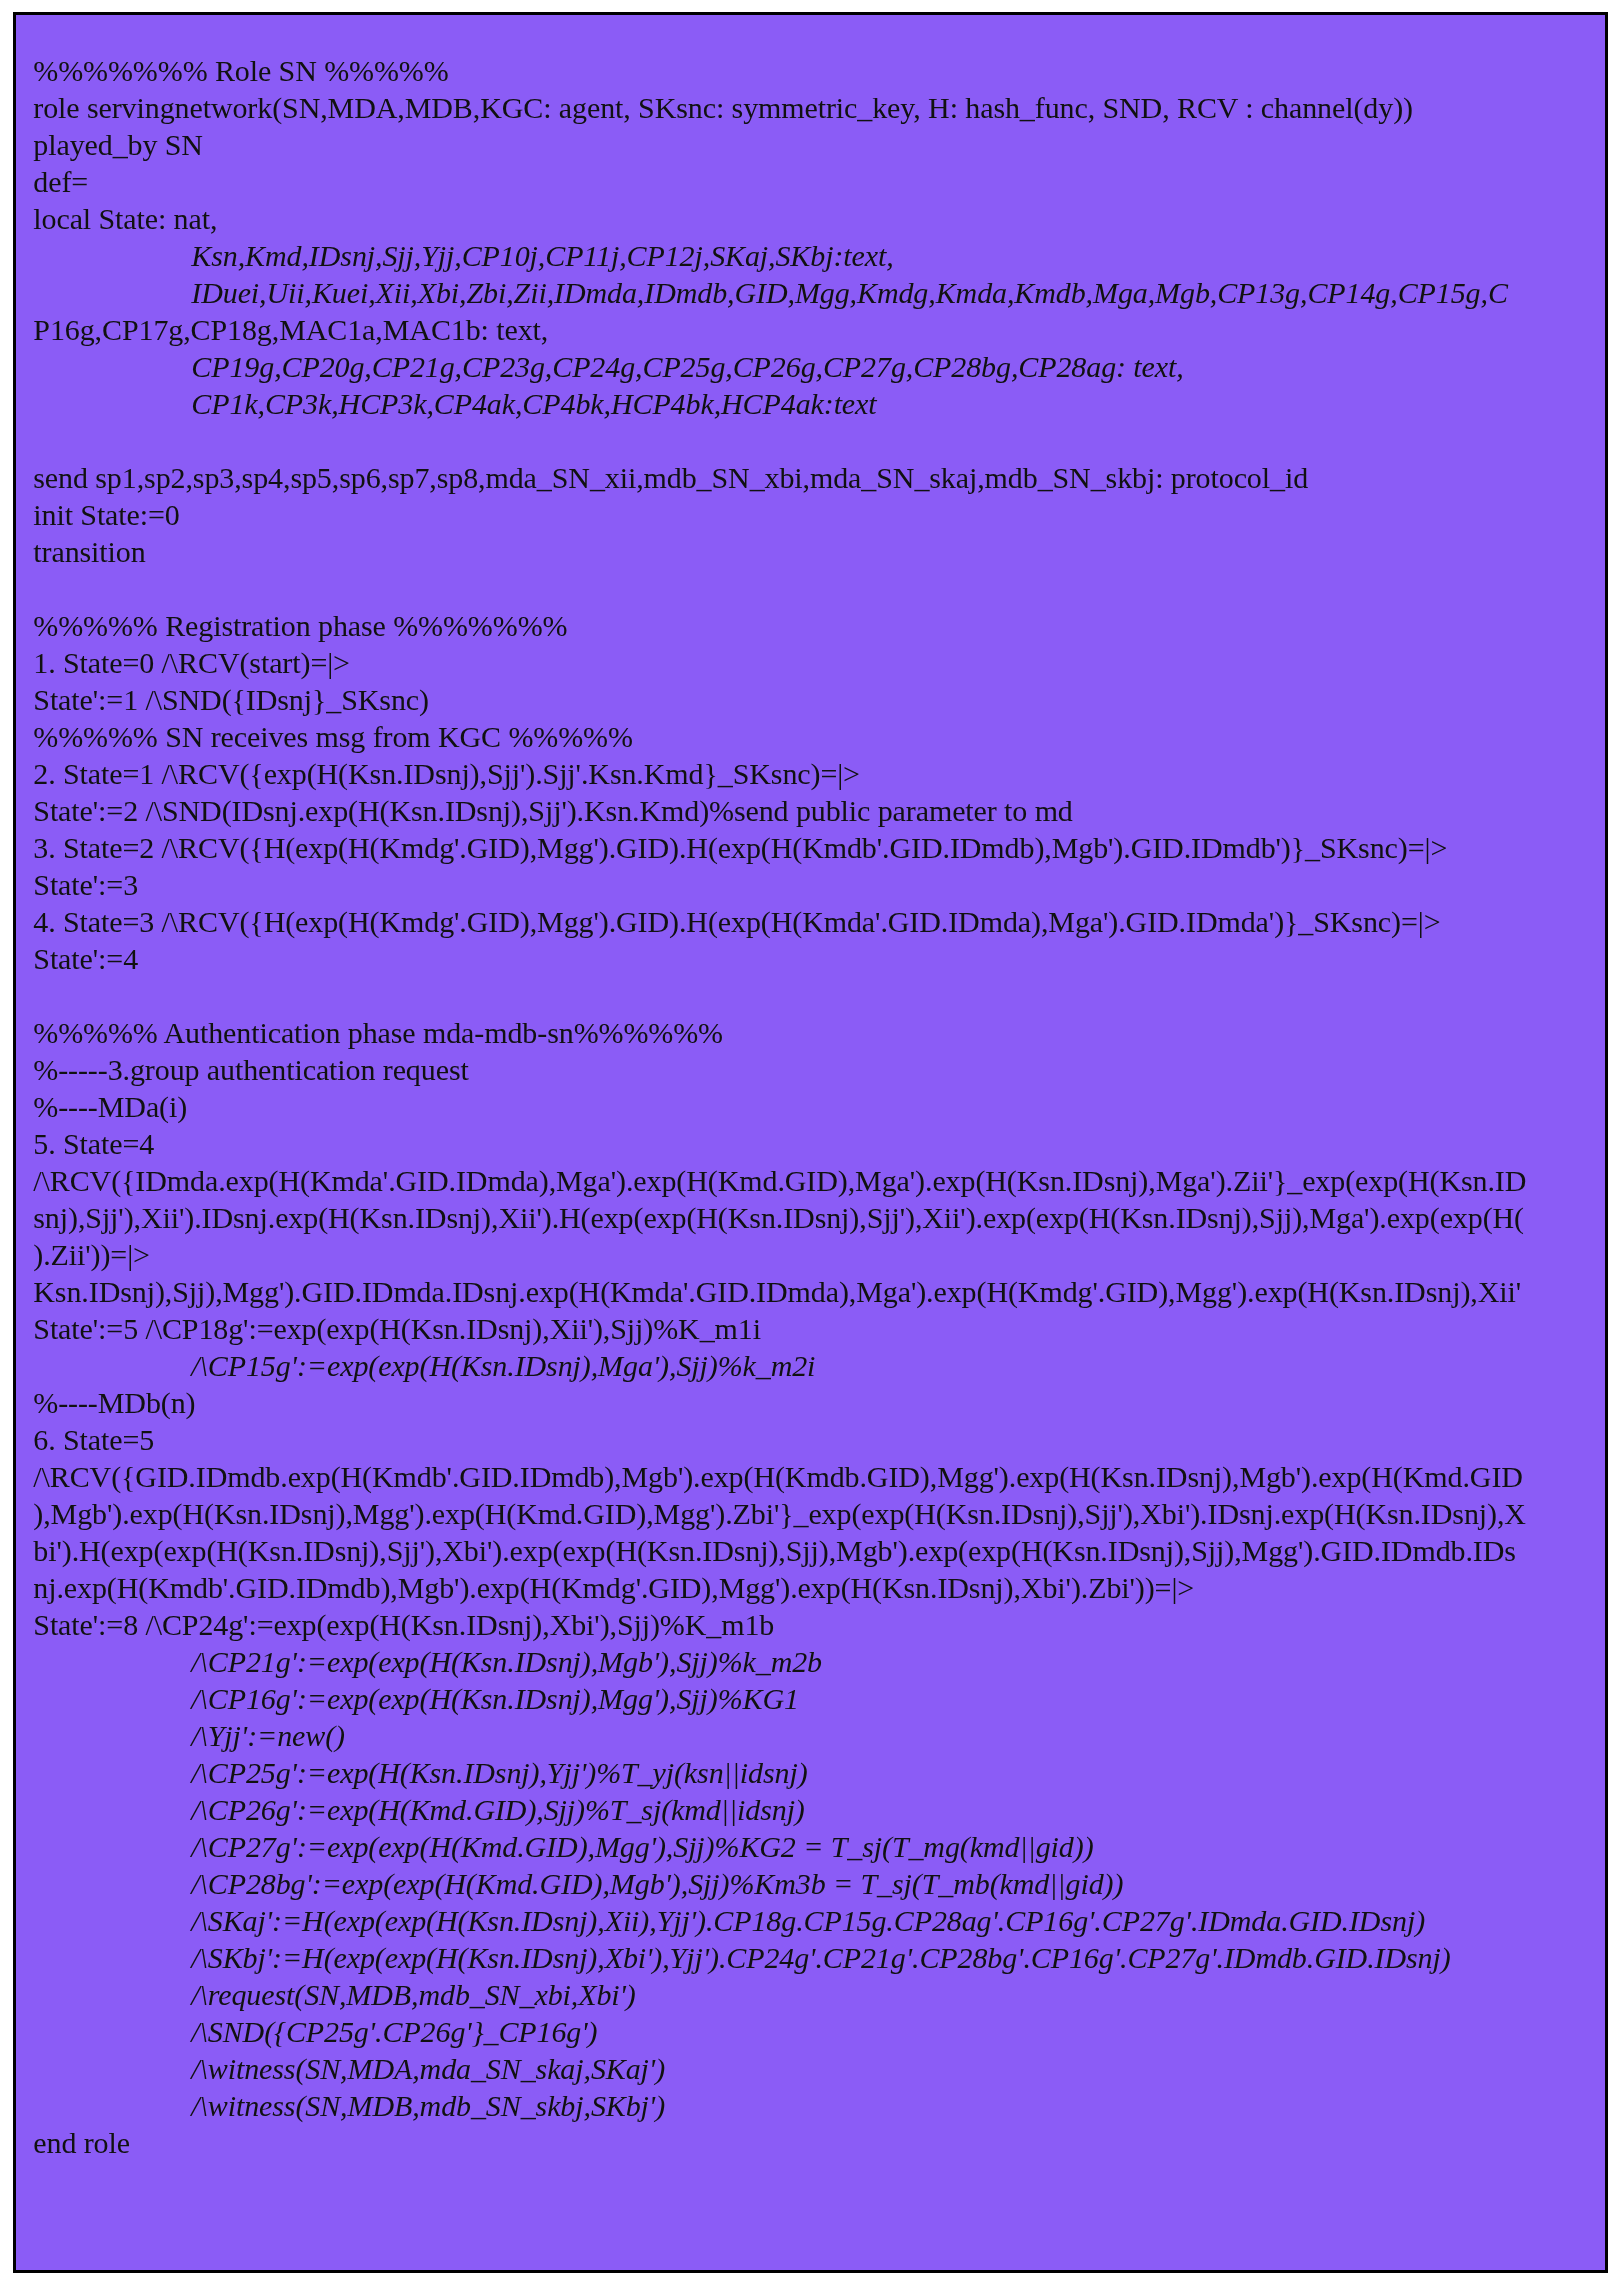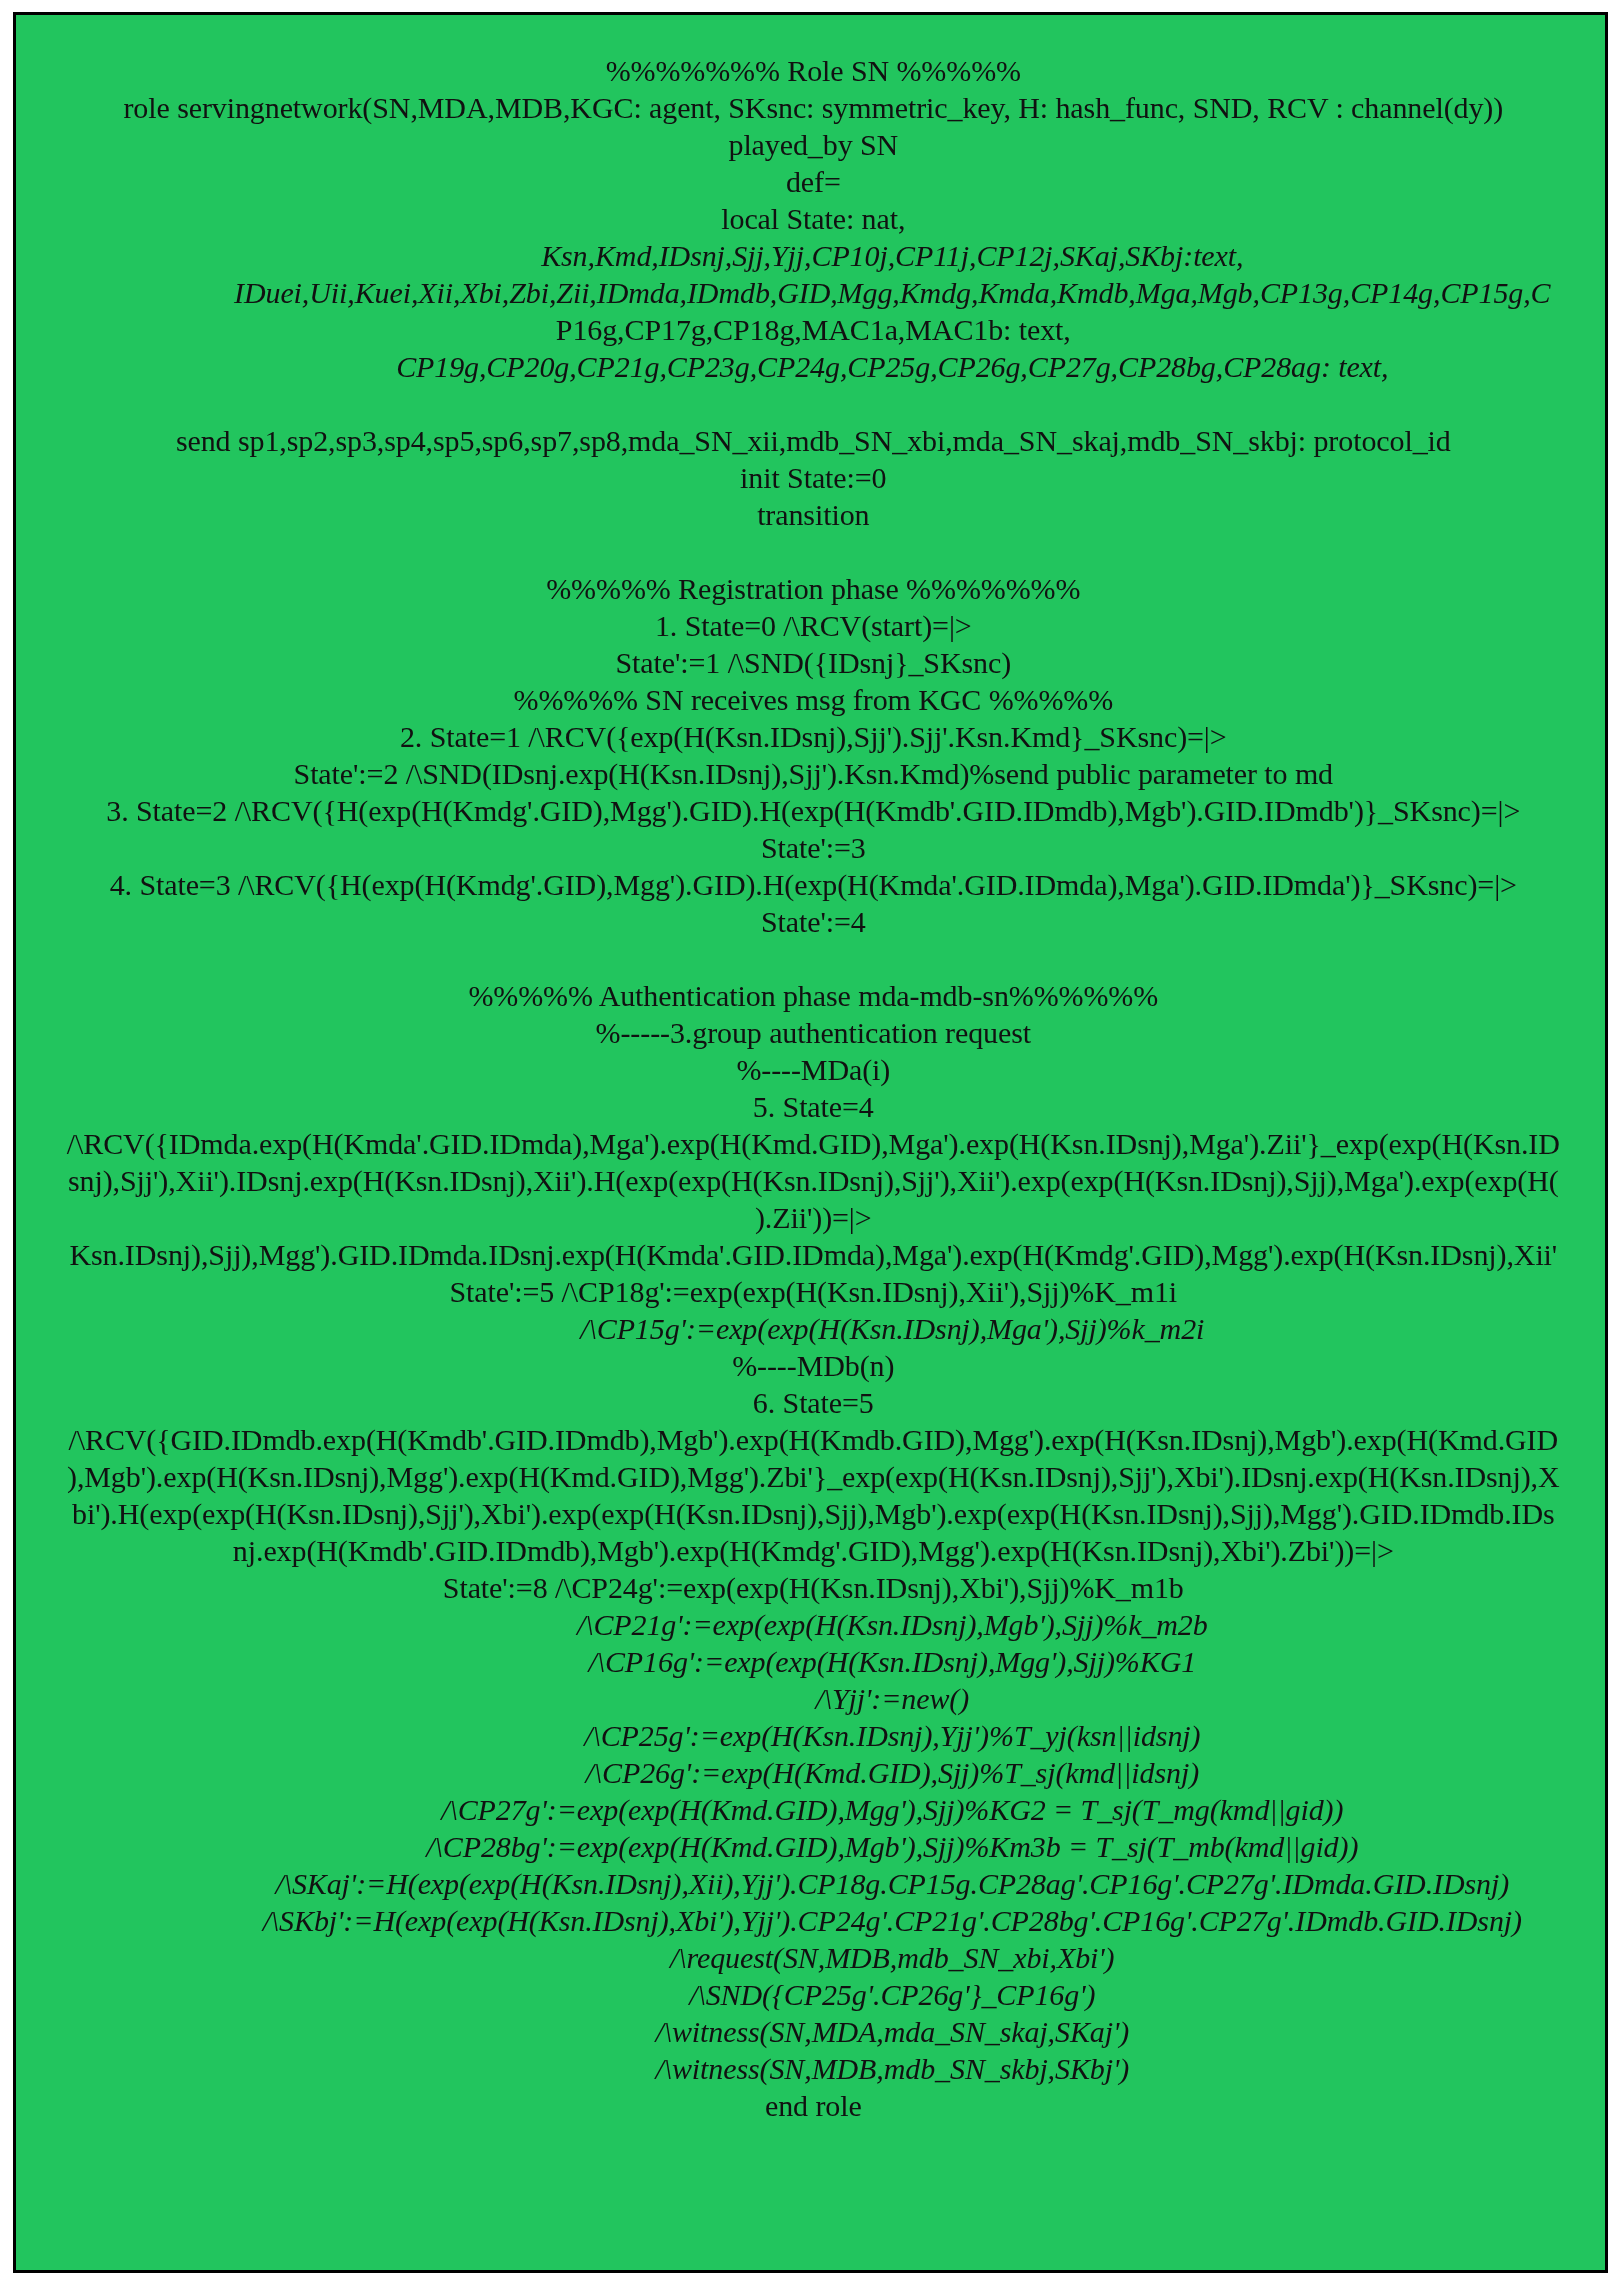--- a/index.html
+++ b/index.html
@@ -39,31 +39,32 @@
     overflow: visible;
   }
   .line.indent {
     padding-left: 158px;
     font-style: italic;
   }
 </style>
 </head>
 <body>
 
-<div class="frame" style="border-color: rgb(0, 0, 0); background: #22c55e; text-align: center;">
+<div class="frame" style="border-color: rgb(0, 0, 0); background: #8b5cf6;">
   <div class="code" id="code" style="color: rgb(17, 17, 17);">
       <div class="line">%%%%%%% Role SN %%%%%</div>
       <div class="line">role servingnetwork(SN,MDA,MDB,KGC: agent, SKsnc: symmetric_key, H: hash_func, SND, RCV : channel(dy))</div>
       <div class="line">played_by SN</div>
       <div class="line">def=</div>
       <div class="line">local State: nat,</div>
       <div class="line indent">Ksn,Kmd,IDsnj,Sjj,Yjj,CP10j,CP11j,CP12j,SKaj,SKbj:text,</div>
       <div class="line indent">IDuei,Uii,Kuei,Xii,Xbi,Zbi,Zii,IDmda,IDmdb,GID,Mgg,Kmdg,Kmda,Kmdb,Mga,Mgb,CP13g,CP14g,CP15g,C</div>
       <div class="line">P16g,CP17g,CP18g,MAC1a,MAC1b: text,</div>
       <div class="line indent">CP19g,CP20g,CP21g,CP23g,CP24g,CP25g,CP26g,CP27g,CP28bg,CP28ag: text,</div>
+      <div class="line indent">CP1k,CP3k,HCP3k,CP4ak,CP4bk,HCP4bk,HCP4ak:text</div>
       <div class="line">&nbsp;</div>
       <div class="line">send sp1,sp2,sp3,sp4,sp5,sp6,sp7,sp8,mda_SN_xii,mdb_SN_xbi,mda_SN_skaj,mdb_SN_skbj: protocol_id</div>
       <div class="line">init State:=0</div>
       <div class="line">transition</div>
       <div class="line">&nbsp;</div>
       <div class="line">%%%%% Registration phase %%%%%%%</div>
       <div class="line">1. State=0 /\RCV(start)=|&gt;</div>
       <div class="line">State':=1 /\SND({IDsnj}_SKsnc)</div>
       <div class="line">%%%%% SN receives msg from KGC %%%%%</div>
       <div class="line">2. State=1 /\RCV({exp(H(Ksn.IDsnj),Sjj').Sjj'.Ksn.Kmd}_SKsnc)=|&gt;</div>

